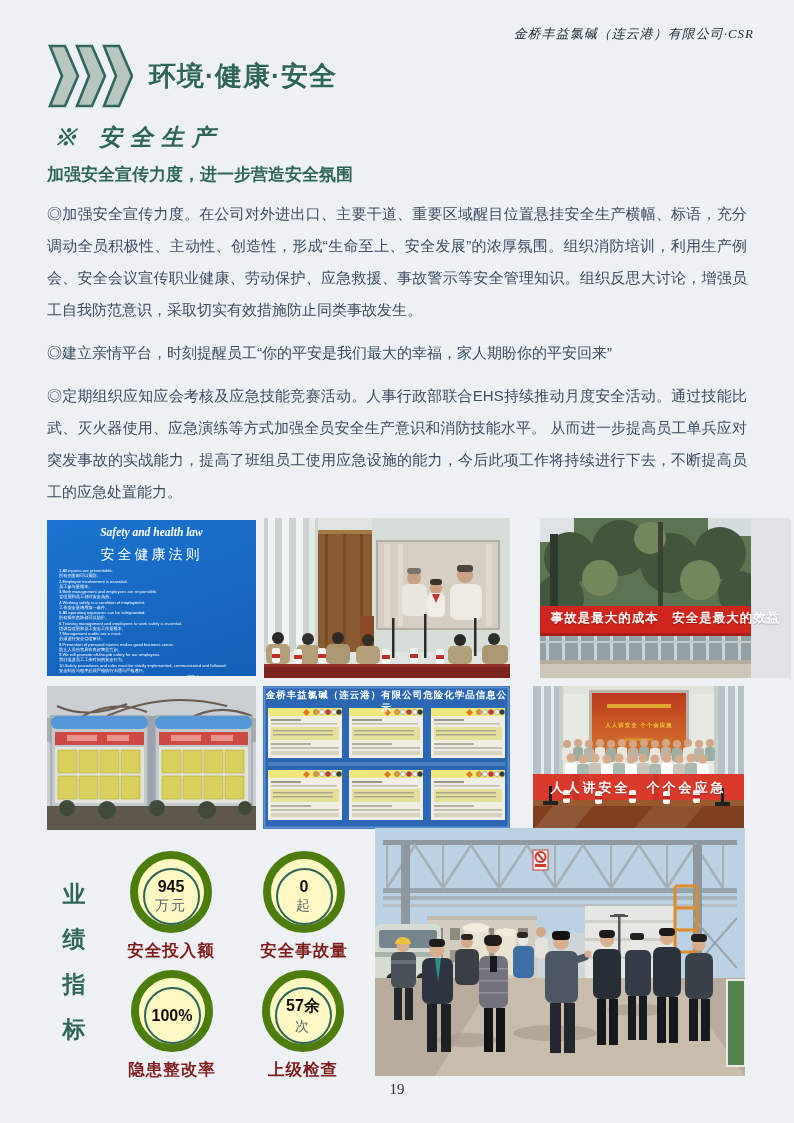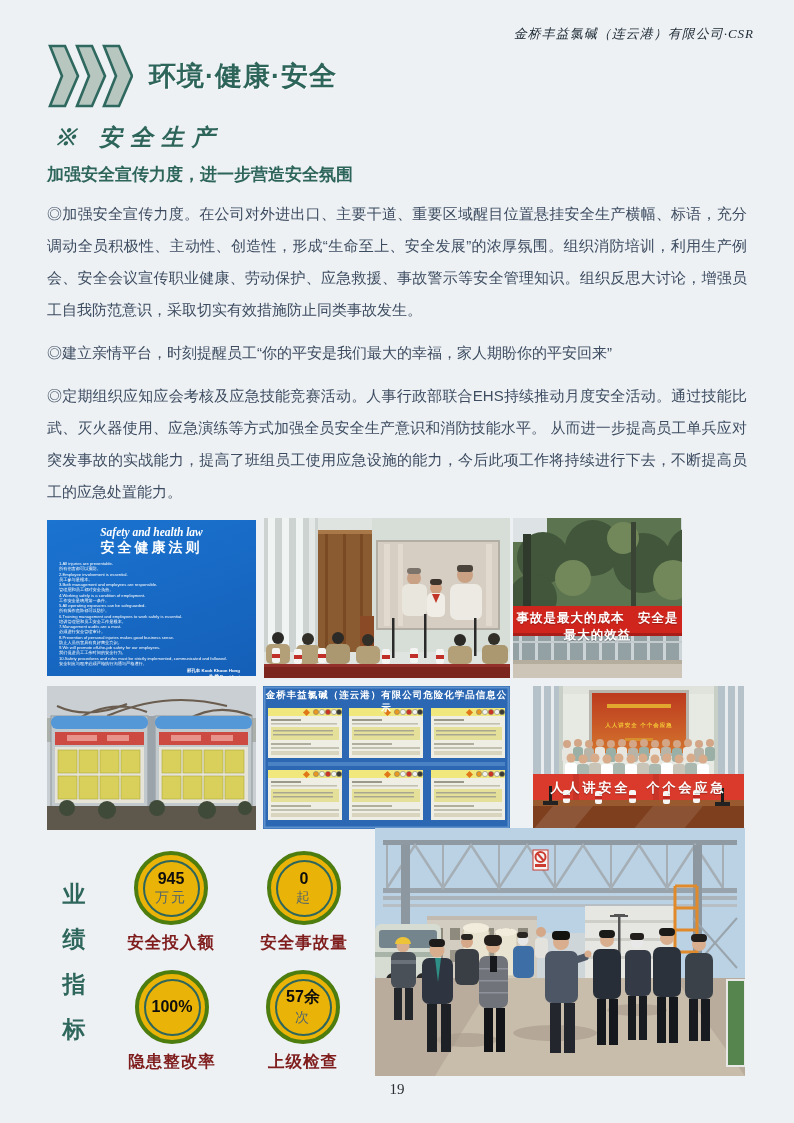--- a/index.html
+++ b/index.html
@@ -16,34 +16,34 @@
   .body-text{position:absolute;left:47px;top:198px;width:700px;font-size:15px;line-height:32px;
         color:#3d4c60;text-align:justify;}
   .body-text p{margin:0 0 11px 0;}
   .photo{position:absolute;overflow:hidden;background:#dfe3e6;}
   .photo svg{display:block;}
   .ovl{position:absolute;left:0;right:0;text-align:center;color:#fff;}
   
   .sign{position:absolute;inset:0;background:linear-gradient(160deg,#1b74d0,#145fb8);color:#fff;
         padding:6px 8px 8px 8px;box-sizing:border-box;}
   .sign-en{font-family:"Liberation Serif",serif;font-style:italic;font-weight:bold;font-size:11.5px;text-align:center;}
-  .sign-zh{font-weight:bold;font-size:14px;text-align:center;letter-spacing:3px;margin-top:1px;}
+  .sign-zh{font-weight:normal;font-size:14px;text-align:center;letter-spacing:3px;margin-top:8px;}
   .sign-rules{font-size:4.2px;line-height:1.25;white-space:pre-line;margin-top:4px;padding:0 4px;}
   .sign-sig{font-size:4.4px;line-height:1.25;white-space:pre-line;text-align:right;padding-right:8px;margin-top:2px;font-weight:bold;}
   .banner-text{top:92px;font-weight:bold;font-size:12.5px;letter-spacing:1px;text-shadow:0 1px 1px rgba(0,0,0,.25);}
   .chem-title{top:3px;font-weight:bold;font-size:9.5px;letter-spacing:1px;}
   .group-banner{top:93px;font-weight:bold;font-size:13px;letter-spacing:3px;white-space:nowrap;
         text-shadow:0 1px 1px rgba(0,0,0,.3);}
   .screen-line{top:36px;left:56px;right:55px;font-size:5.5px;color:#f6c937;font-weight:bold;letter-spacing:1px;}
   
   .v-label{position:absolute;left:60px;top:872px;width:28px;font-size:23px;font-weight:bold;color:#2e665c;
         line-height:45px;text-align:center;word-break:break-all;}
   .metric{position:absolute;width:124px;display:flex;flex-direction:column;align-items:center;}
-  .ring-outer{width:66px;height:66px;border:4px solid #4d7c0f;border-radius:50%;background:#eab308;
-        display:flex;align-items:center;justify-content:center;}
+  .ring-outer{width:66px;height:66px;border:8px solid #4d7c0f;border-radius:50%;background:#fef9c3;
+        display:flex;align-items:flex-end;justify-content:center;}
   .ring-inner{width:53px;height:53px;border:2.5px solid #2e665c;border-radius:50%;
         display:flex;flex-direction:column;align-items:center;justify-content:center;}
   .metric-value{font-size:16px;font-weight:bold;color:#0e0e0e;}
   .metric-unit{font-size:14px;color:#55666a;letter-spacing:2px;margin-top:1px;}
   .metric-unit:empty{display:none;}
   .metric-label{margin-top:7px;font-size:16.5px;font-weight:bold;color:#7f1d1d;letter-spacing:1px;}
   .page-num{position:absolute;left:0;right:0;top:1081px;text-align:center;
         font-family:"Liberation Serif",serif;font-size:15px;color:#2a2f33;}
 </style>
 </head>
@@ -177,21 +177,21 @@
         <g transform="translate(172,131)">
             <rect width="8" height="15" rx="2" fill="#f4f4f2"></rect>
             <rect y="6" width="8" height="4" fill="#c03028"></rect>
           </g>
       </g>
       <rect y="146" width="246" height="14" fill="#7c241e"></rect>
       <rect y="146" width="246" height="3" fill="#93302a"></rect>
     </svg>
   </div>
 
-  <div class="photo" style="left:513px;top:518px;width:169px;height:160px;">
+  <div class="photo" style="left:540px;top:518px;width:251px;height:160px;">
     <svg width="211" height="160" viewBox="0 0 211 160">
       <rect width="211" height="160" fill="#5d7450"></rect>
       <rect x="0" width="34" height="24" fill="#dde3e4"></rect>
         <rect x="168" width="43" height="18" fill="#d4dcdd"></rect>
       <g fill="#41563a">
         <circle cx="30" cy="40" r="26"></circle>
           <circle cx="80" cy="30" r="28"></circle>
           <circle cx="130" cy="45" r="30"></circle>
         <circle cx="180" cy="35" r="26"></circle>
           <circle cx="20" cy="80" r="24"></circle>

